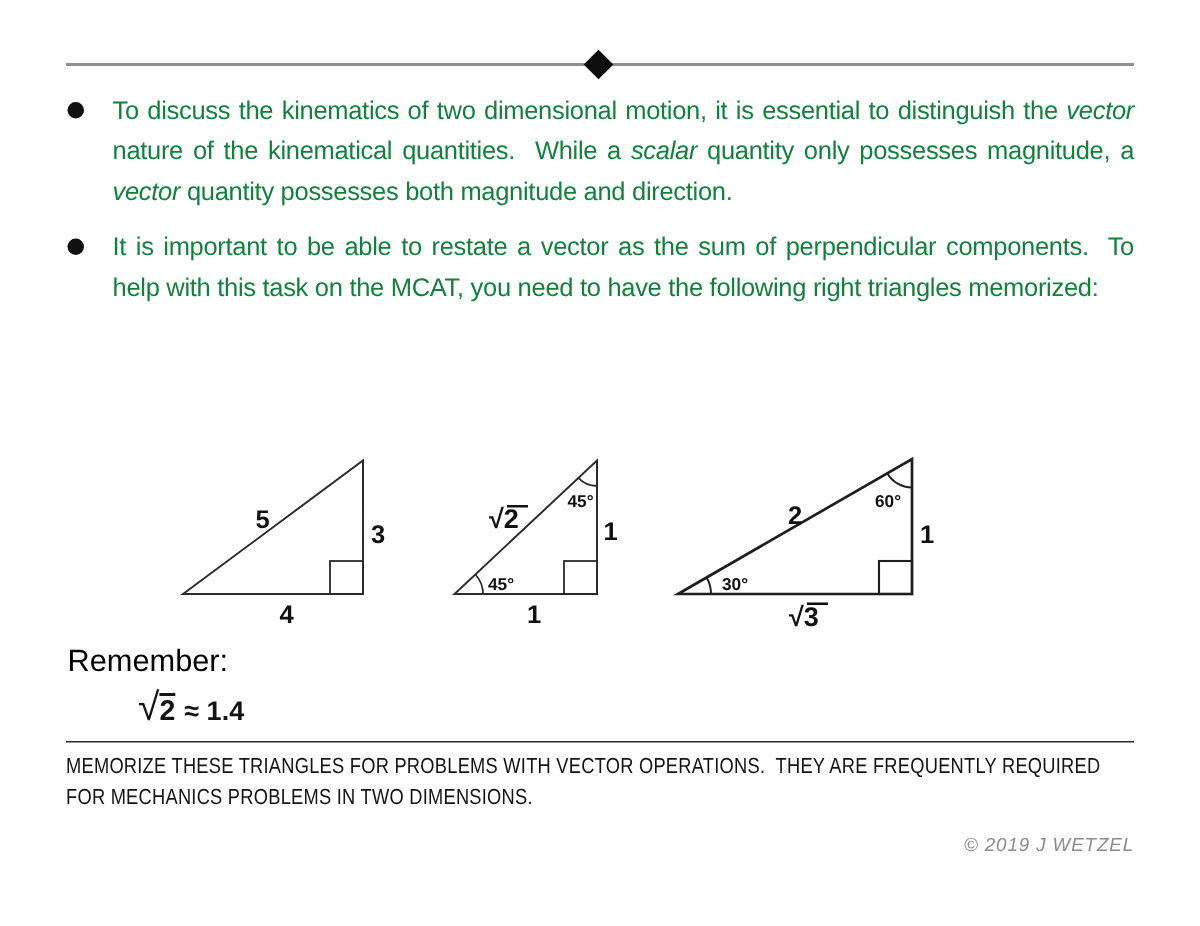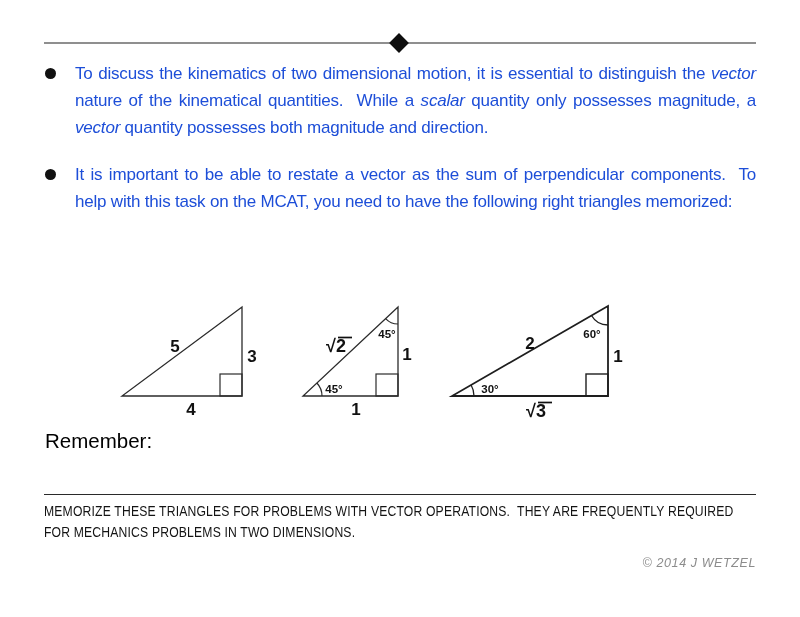--- a/index.html
+++ b/index.html
@@ -6,23 +6,23 @@
   html,body { background:#fff; }
   .page {
     position:relative; width:800px; height:617px; background:#ffffff;
     font-family:"Liberation Sans","DejaVu Sans",sans-serif; color:#1a1a1a; overflow:hidden;
   }
   .rule-top { position:absolute; top:42px; left:44px; width:712px; height:2px; background:#8f8f8f; }
   .diamond { position:absolute; top:36px; left:392px; width:14px; height:14px; background:#0e0e0e; transform:rotate(45deg); }
 
   .bullets { position:absolute; top:60px; left:44px; width:712px; }
   .bullet-item { display:flex; }
-  .bullet-item + .bullet-item { margin-top:20px; }
+  .bullet-item + .bullet-item { margin-top:10px; }
   .dot { flex:0 0 auto; width:11px; height:11px; border-radius:50%; background:#111; margin:8px 19px 0 1px; }
-  .para { flex:1; font-size:17px; line-height:27px; text-align:justify; letter-spacing:-0.2px; color:#1d4ed8; }
+  .para { flex:1; font-size:17px; line-height:27px; text-align:justify; letter-spacing:-0.2px; color:#15803d; }
   .para .it { font-style:italic; }
 
   .tri-svg { position:absolute; }
   .tri-svg text { font-family:"Liberation Sans","DejaVu Sans",sans-serif; fill:#111; }
   .side-label { font-size:17px; font-weight:bold; }
   .angle-label { font-size:11.5px; font-weight:bold; }
   .rad-label { font-size:18px; font-weight:bold; }
 
   .remember-label { position:absolute; top:429px; left:45px; font-size:20.5px; font-weight:500; color:#000000; }
   .eq { position:absolute; top:456px; font-size:19px; font-weight:600; color:#141414; white-space:nowrap; }
@@ -91,24 +91,25 @@
     <text class="side-label" x="92" y="53" text-anchor="middle">2</text>
     <text class="angle-label" x="154" y="42" text-anchor="middle">60°</text>
     <text class="angle-label" x="52" y="97" text-anchor="middle">30°</text>
     <text class="side-label" x="180" y="66" text-anchor="middle">1</text>
     <text class="rad-label" x="88" y="121">√3</text>
     <line x1="100" y1="106.5" x2="114" y2="106.5" stroke="#111" stroke-width="1.7"></line>
   </svg>
 
   <div class="remember-label">Remember:</div>
 
+  <div class="eq eq1"><span class="rad">√</span><span class="vinc">2</span><span class="val">≈ 1.4</span></div>
 
 
   <div class="rule-bottom"></div>
 
   <div class="memorize">
     <div>MEMORIZE THESE TRIANGLES FOR PROBLEMS WITH VECTOR OPERATIONS.&nbsp; THEY ARE FREQUENTLY REQUIRED</div>
     <div>FOR MECHANICS PROBLEMS IN TWO DIMENSIONS.</div>
   </div>
 
-  <div class="copyright">© 2014 J WETZEL</div>
+  <div class="copyright">© 2019 J WETZEL</div>
 
 </div>
 
 </body></html>

